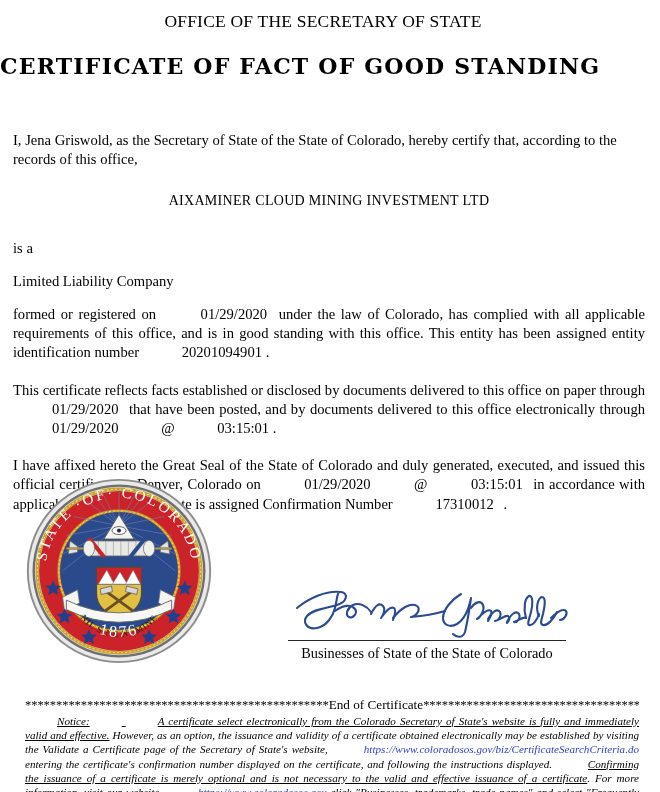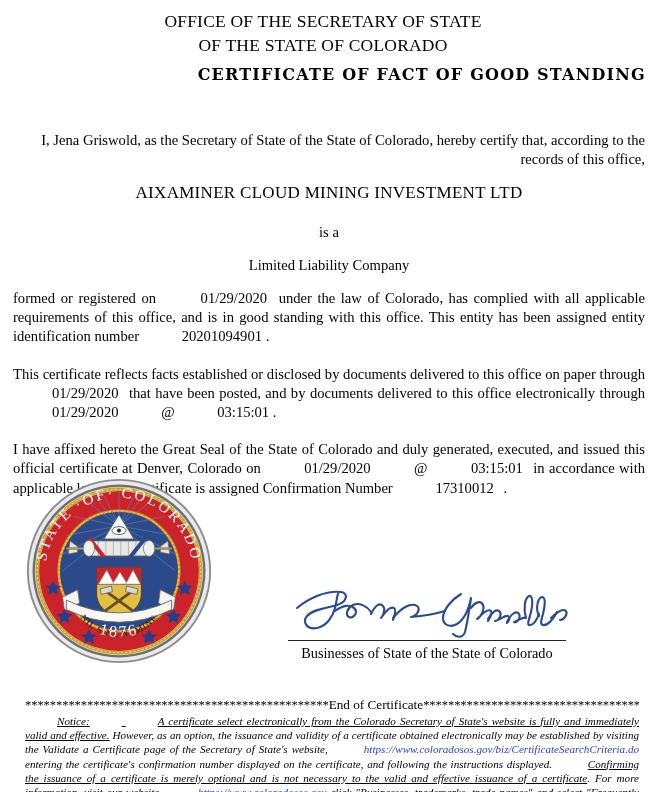--- a/index.html
+++ b/index.html
@@ -28,57 +28,56 @@
   .header {
     text-align: center;
     padding-top: 9px;
     font-size: 17.5px;
     line-height: 24px;
     letter-spacing: 0.2px;
   }
   .header-line { display: block; }
 
   .cert-title {
-    text-align: right;
-    margin-top: 8px;
+    text-align: left;
+    margin-top: 20px;
     font-family: "DejaVu Serif", "Liberation Serif", serif;
     font-weight: bold;
-    font-size: 16px;
+    font-size: 22px;
     letter-spacing: 1.2px;
     white-space: nowrap;
   }
 
   
   .body-wrap {
     position: absolute;
     left: 13px;
     top: 131px;
     width: 632px;
   }
   p.para {
     margin: 0;
     font-size: 14.6px;
     line-height: 19.2px;
     text-align: justify;
     text-justify: inter-word;
   }
-  p.para.nojust { text-align: right; }
+  p.para.nojust { text-align: left; }
   .gap-sm { height: 14px; }
   .gap-md { height: 18px; }
   .gap-lg { height: 20px; }
 
   .entity-name {
     text-align: center;
-    font-size: 17px;
+    font-size: 14px;
     line-height: 19.2px;
     letter-spacing: 0.3px;
-    margin: 0;
+    margin: 8px;
   }
   .center-line {
-    text-align: center;
     font-size: 14.6px;
     line-height: 19.2px;
     margin: 0;
   }
   .field { white-space: nowrap; padding-left: 39px; }
   .pad-r { padding-right: 6px; }
 
   
   .seal {
     position: absolute;
@@ -153,21 +152,20 @@
   }
   .notice .link.u { }
 </style>
 </head>
 <body>
 
 <div class="page">
 
   <div class="header">
     <span class="header-line">OFFICE OF THE SECRETARY OF STATE</span>
-    <span class="header-line">OF THE STATE OF COLORADO</span>
   </div>
 
   <div class="cert-title">CERTIFICATE OF FACT OF GOOD STANDING</div>
 
   <div class="body-wrap">
 
     <p class="para nojust">I, Jena Griswold, as the Secretary of State of the State of Colorado, hereby certify that, according to the records of this office,</p>
 
     <div class="gap-sm"></div>
     <p class="entity-name">AIXAMINER CLOUD MINING INVESTMENT LTD</p>

